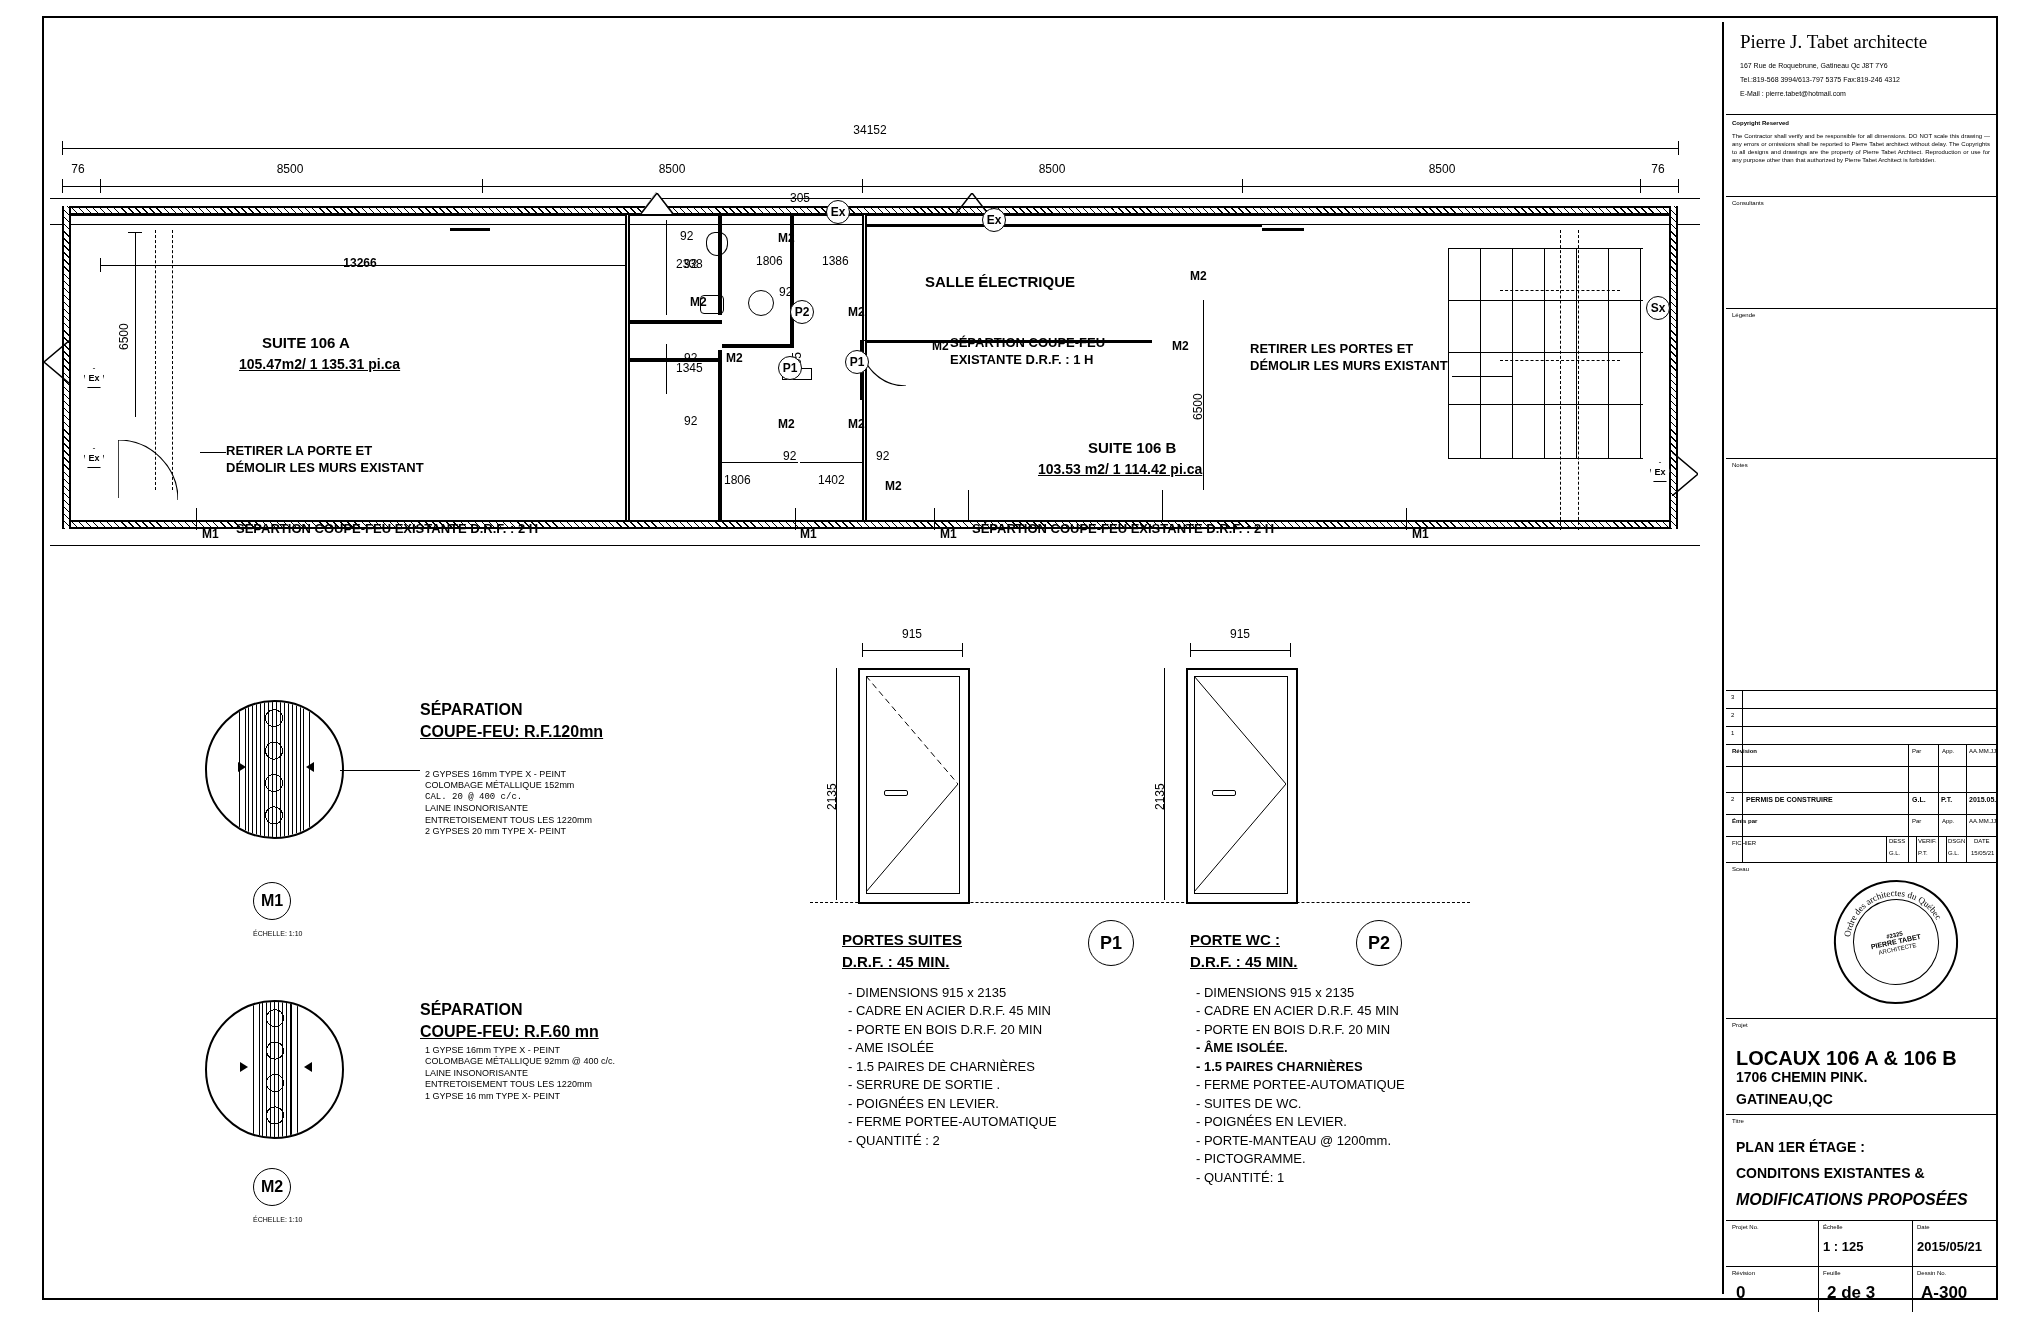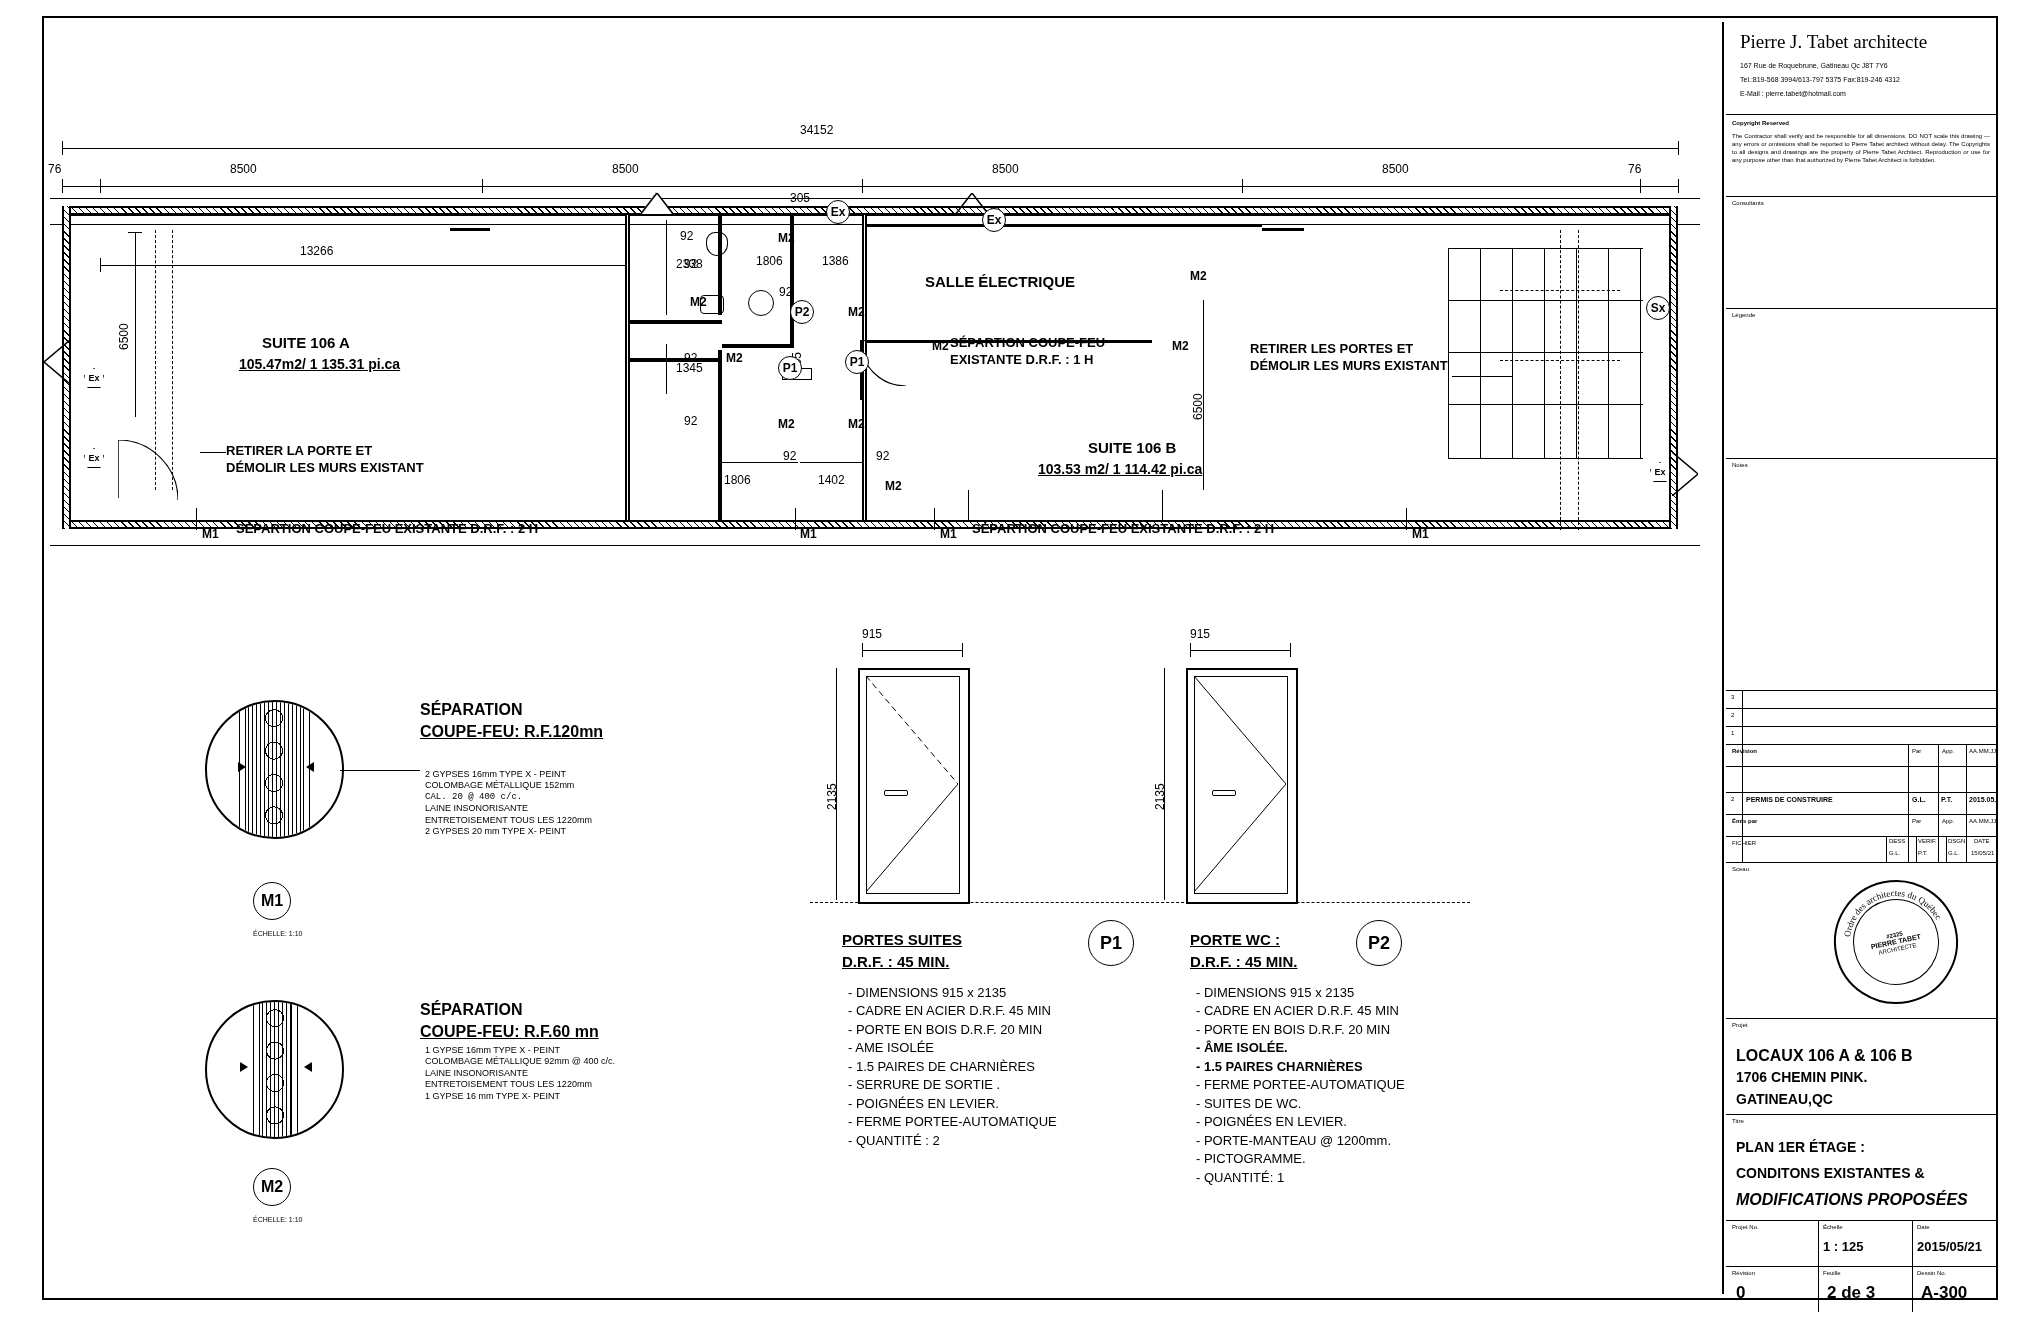--- a/index.html
+++ b/index.html
@@ -32,21 +32,21 @@
     position: absolute;
     left: 48px; top: 22px;
     width: 1676px; height: 1272px;
     border-right: 2px solid #000;
     box-sizing: border-box;
   }
   
   .t { position: absolute; white-space: nowrap; line-height: 1.05; }
   .b { font-weight: bold; }
   .u { text-decoration: underline; }
-  .c { text-align: left; }
+  .c { text-align: center; }
   
   .hline { position: absolute; height: 0; border-top: 1px solid #000; }
   .vline { position: absolute; width: 0; border-left: 1px solid #000; }
   .dash { border-top-style: dashed !important; }
   .vdash { border-left-style: dashed !important; }
 
   
   .tick { position: absolute; width: 0; border-left: 1px solid #000; height: 14px; }
   .dimtxt { position: absolute; font-size: 12px; }
 
@@ -204,21 +204,21 @@
     <div class="wallv hatch" style="left:62px; top:206px; width:9px; height:323px;"></div>
 
     <div class="wallv hatch" style="left:1669px; top:206px; width:9px; height:323px;"></div>
 
     <div class="hline" style="left:71px; top:215px; width:1598px;"></div>
     <div class="hline" style="left:71px; top:520px; width:1598px;"></div>
 
     <div class="hline" style="left:100px; top:265px; width:525px;"></div>
     <div class="tick" style="left:100px; top:258px;"></div>
     <div class="tick" style="left:625px; top:258px;"></div>
-    <div class="t dimtxt c" style="left:300px; top:245px; width:120px;">13266</div>
+    <div class="t dimtxt c" style="left:300px; top:257px; width:120px;font-weight:bold;">13266</div>
 
     <div class="vline" style="left:135px; top:232px; height:185px;"></div>
     <div class="tick" style="left:128px; top:232px; height:0; border-left:none; border-top:1px solid #000; width:14px;"></div>
     <div class="t dimtxt" style="left:118px; top:350px; transform: rotate(-90deg); transform-origin: left top;">6500</div>
 
     <div class="vline" style="left:1203px; top:300px; height:190px;"></div>
     <div class="t dimtxt" style="left:1192px; top:420px; transform: rotate(-90deg); transform-origin: left top;">6500</div>
 
     <div class="t b" style="left:262px; top:335px; font-size:15px;">SUITE 106 A</div>
     <div class="t b u" style="left:239px; top:357px; font-size:14px;">105.47m2/ 1 135.31 pi.ca</div>
@@ -596,21 +596,21 @@
             </defs>
           <text font-size="9" font-family="Liberation Serif, serif">
             <textPath href="#ringpath" startOffset="5%">Ordre des architectes du Québec</textPath>
           </text>
         </svg>
       </div>
     </div>
 
     <div class="tbline" style="top:1000px;"></div>
     <div class="t micro" style="left:6px; top:1004px;">Projet</div>
-    <div class="t b" style="left:10px; top:1030px; font-size:16px;">LOCAUX 106 A &amp; 106 B</div>
+    <div class="t b" style="left:10px; top:1030px; font-size:20px;">LOCAUX 106 A &amp; 106 B</div>
     <div class="t b" style="left:10px; top:1052px; font-size:14px;">1706 CHEMIN PINK.</div>
     <div class="t b" style="left:10px; top:1074px; font-size:14px;">GATINEAU,QC</div>
 
     <div class="tbline" style="top:1096px;"></div>
     <div class="t micro" style="left:6px; top:1100px;">Titre</div>
     <div class="t b" style="left:10px; top:1122px; font-size:14px;">PLAN 1ER ÉTAGE :</div>
     <div class="t b" style="left:10px; top:1148px; font-size:14px;">CONDITONS EXISTANTES &amp;</div>
     <div class="t b" style="left:10px; top:1174px; font-size:16px;font-style:italic;">MODIFICATIONS PROPOSÉES</div>
 
     <div class="tbline" style="top:1202px;"></div>

